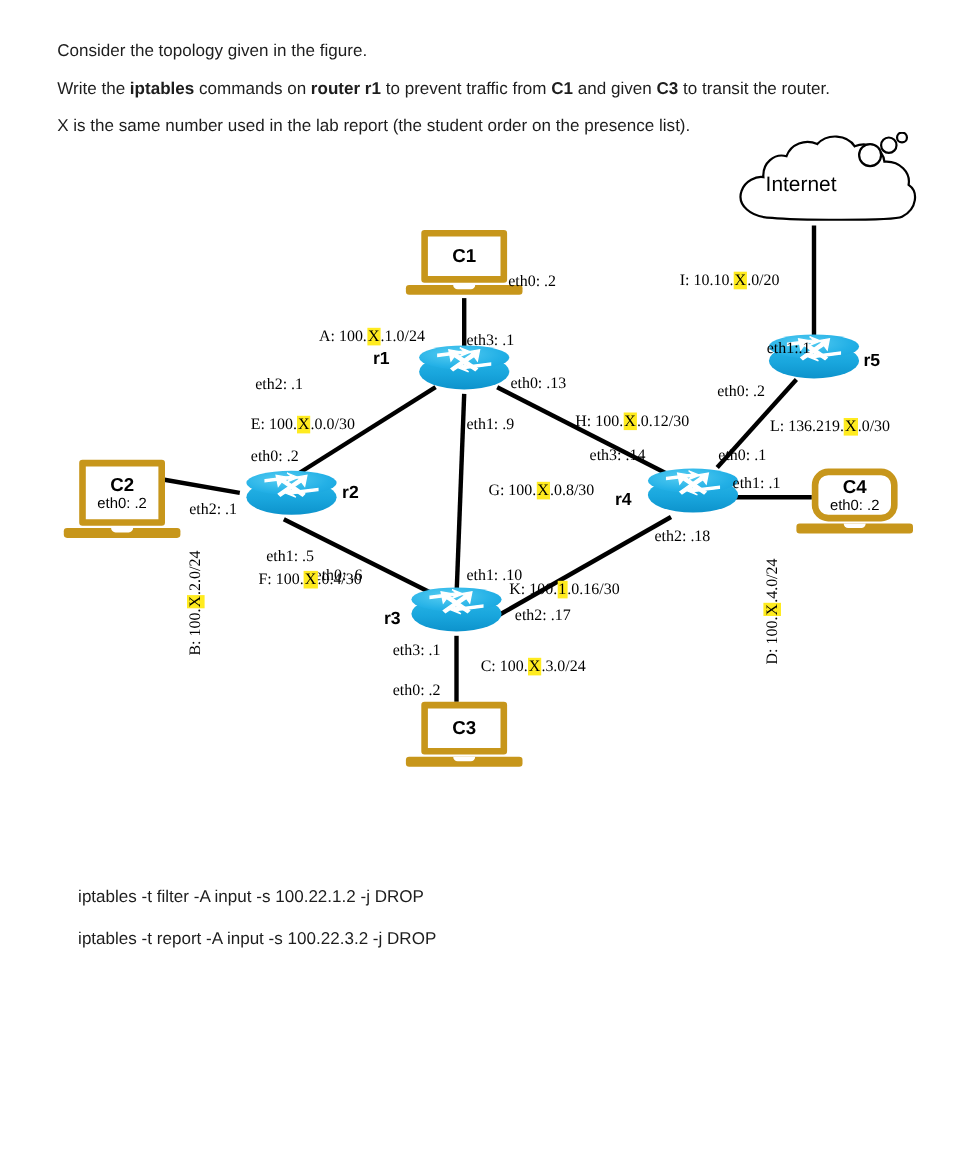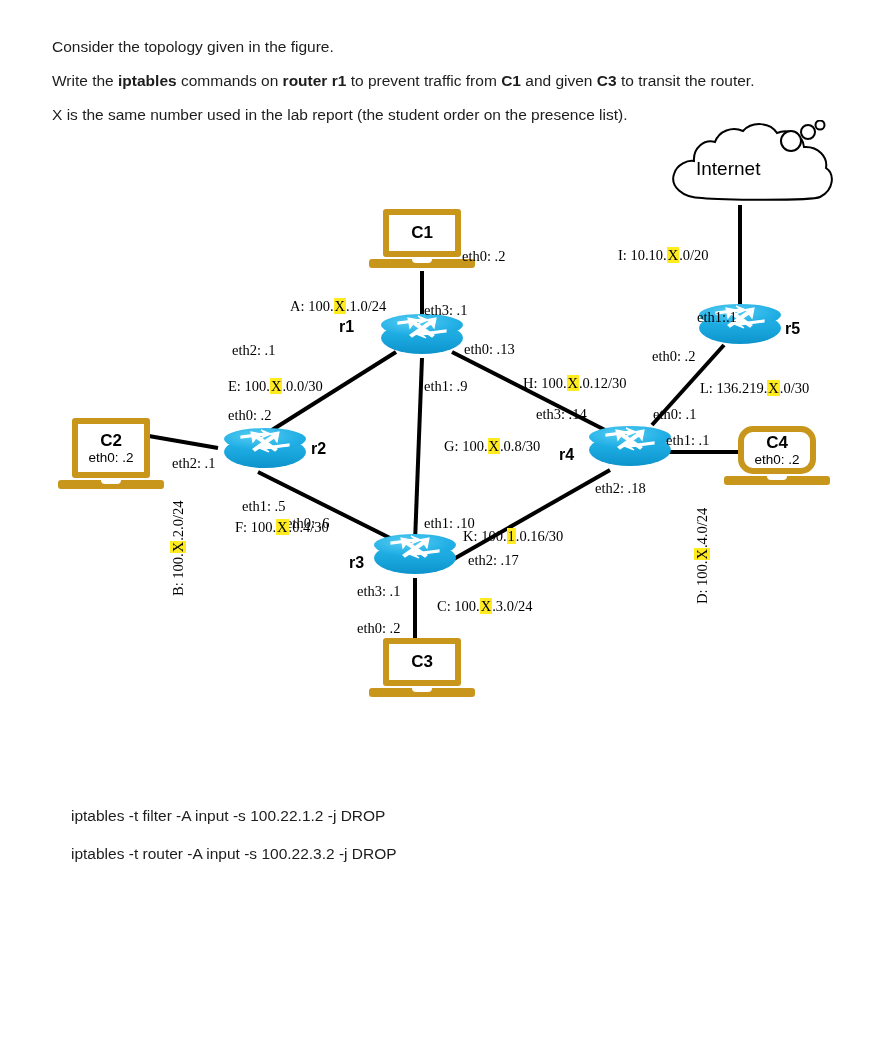--- a/index.html
+++ b/index.html
@@ -232,14 +232,14 @@
   <div class="lbl" style="left:618px;top:117px;"><span>I: 10.10.</span><span class="hl">X</span><span>.0/20</span></div>
 
   <div class="lbl" style="left:463px;top:398px;"><span>K: 100.</span><span class="hl">1</span><span>.0.16/30</span></div>
 
   <div class="lbl" style="left:700px;top:250px;"><span>L: 136.219.</span><span class="hl">X</span><span>.0/30</span></div>
 
 </div>
 
 <div class="answers">
   <p>iptables -t filter -A input -s 100.22.1.2 -j DROP</p>
-  <p>iptables -t router -A input -s 100.22.3.2 -j DROP</p>
+  <p>iptables -t report -A input -s 100.22.3.2 -j DROP</p>
 </div>
 
 </body></html>

